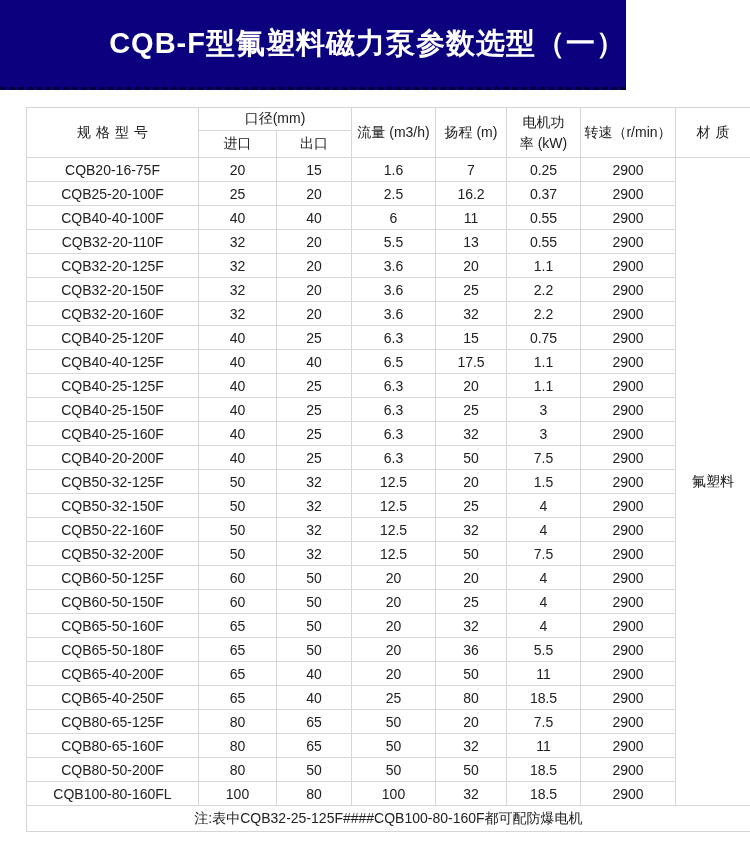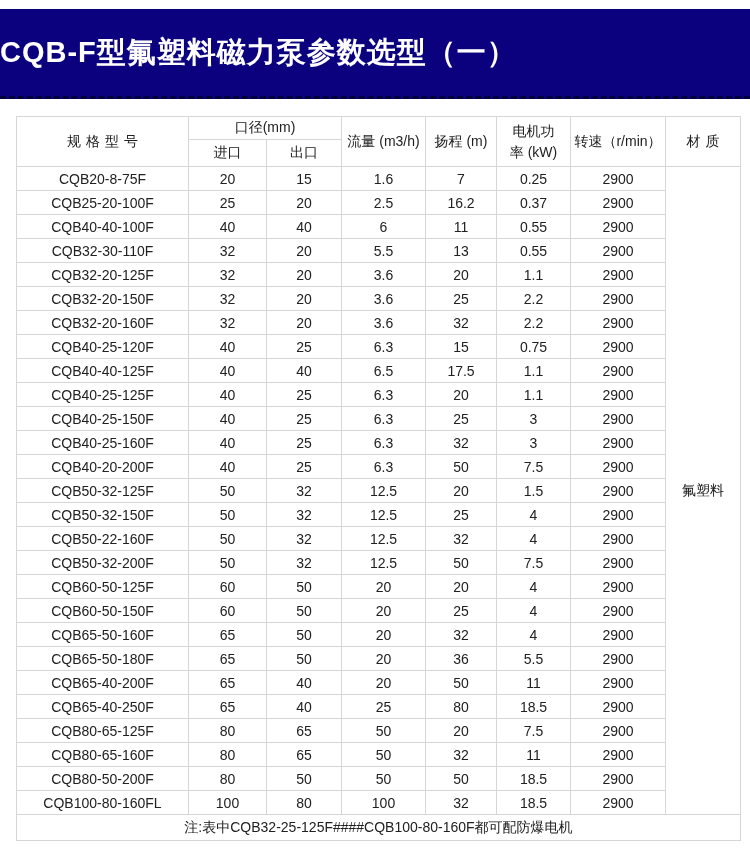--- a/index.html
+++ b/index.html
@@ -7,42 +7,41 @@
     margin: 0;
     padding: 0;
     width: 750px;
     height: 866px;
     background: #ffffff;
     font-family: "Liberation Sans", "DejaVu Sans", sans-serif;
     color: #212121;
     overflow: hidden;
   }
   .banner {
-    width: 750px;
+    width: 626px;
     height: 90px;
     background: #0b017f;
     border-bottom: 3px dashed #02023a;
     display: flex;
     align-items: center;
-    justify-content: flex-start;
-    margin-top: 9px;
+    justify-content: flex-end;
   }
   .banner-title {
     color: #ffffff;
     font-size: 29px;
     font-weight: 700;
     letter-spacing: 1px;
     margin: 0;
     white-space: nowrap;
   }
   table.pump-table {
     border-collapse: collapse;
     table-layout: fixed;
     width: 724px;
-    margin: 17px 0 0 16px;
+    margin: 17px 0 0 26px;
     font-size: 14px;
     border-radius: 13px;
   }
   .pump-table th,
   .pump-table td {
     border: 1px solid #d6d6d6;
     text-align: center;
     vertical-align: middle;
     padding: 0;
     font-weight: 400;
@@ -105,21 +104,21 @@
       <th rowspan="2" class="vt">转速（r/min）</th>
       <th rowspan="2" class="vt sp4">材质</th>
     </tr>
     <tr class="hrow2">
       <th>进口</th>
       <th>出口</th>
     </tr>
   </thead>
   <tbody>
       <tr>
-        <td>CQB20-8-75F</td>
+        <td>CQB20-16-75F</td>
         <td>20</td>
         <td>15</td>
         <td>1.6</td>
         <td>7</td>
         <td>0.25</td>
         <td>2900</td>
         <td rowspan="27" class="material-cell">氟塑料</td>
       </tr>
       <tr>
         <td>CQB25-20-100F</td>
@@ -133,21 +132,21 @@
       <tr>
         <td>CQB40-40-100F</td>
         <td>40</td>
         <td>40</td>
         <td>6</td>
         <td>11</td>
         <td>0.55</td>
         <td>2900</td>
       </tr>
       <tr>
-        <td>CQB32-30-110F</td>
+        <td>CQB32-20-110F</td>
         <td>32</td>
         <td>20</td>
         <td>5.5</td>
         <td>13</td>
         <td>0.55</td>
         <td>2900</td>
       </tr>
       <tr>
         <td>CQB32-20-125F</td>
         <td>32</td>

